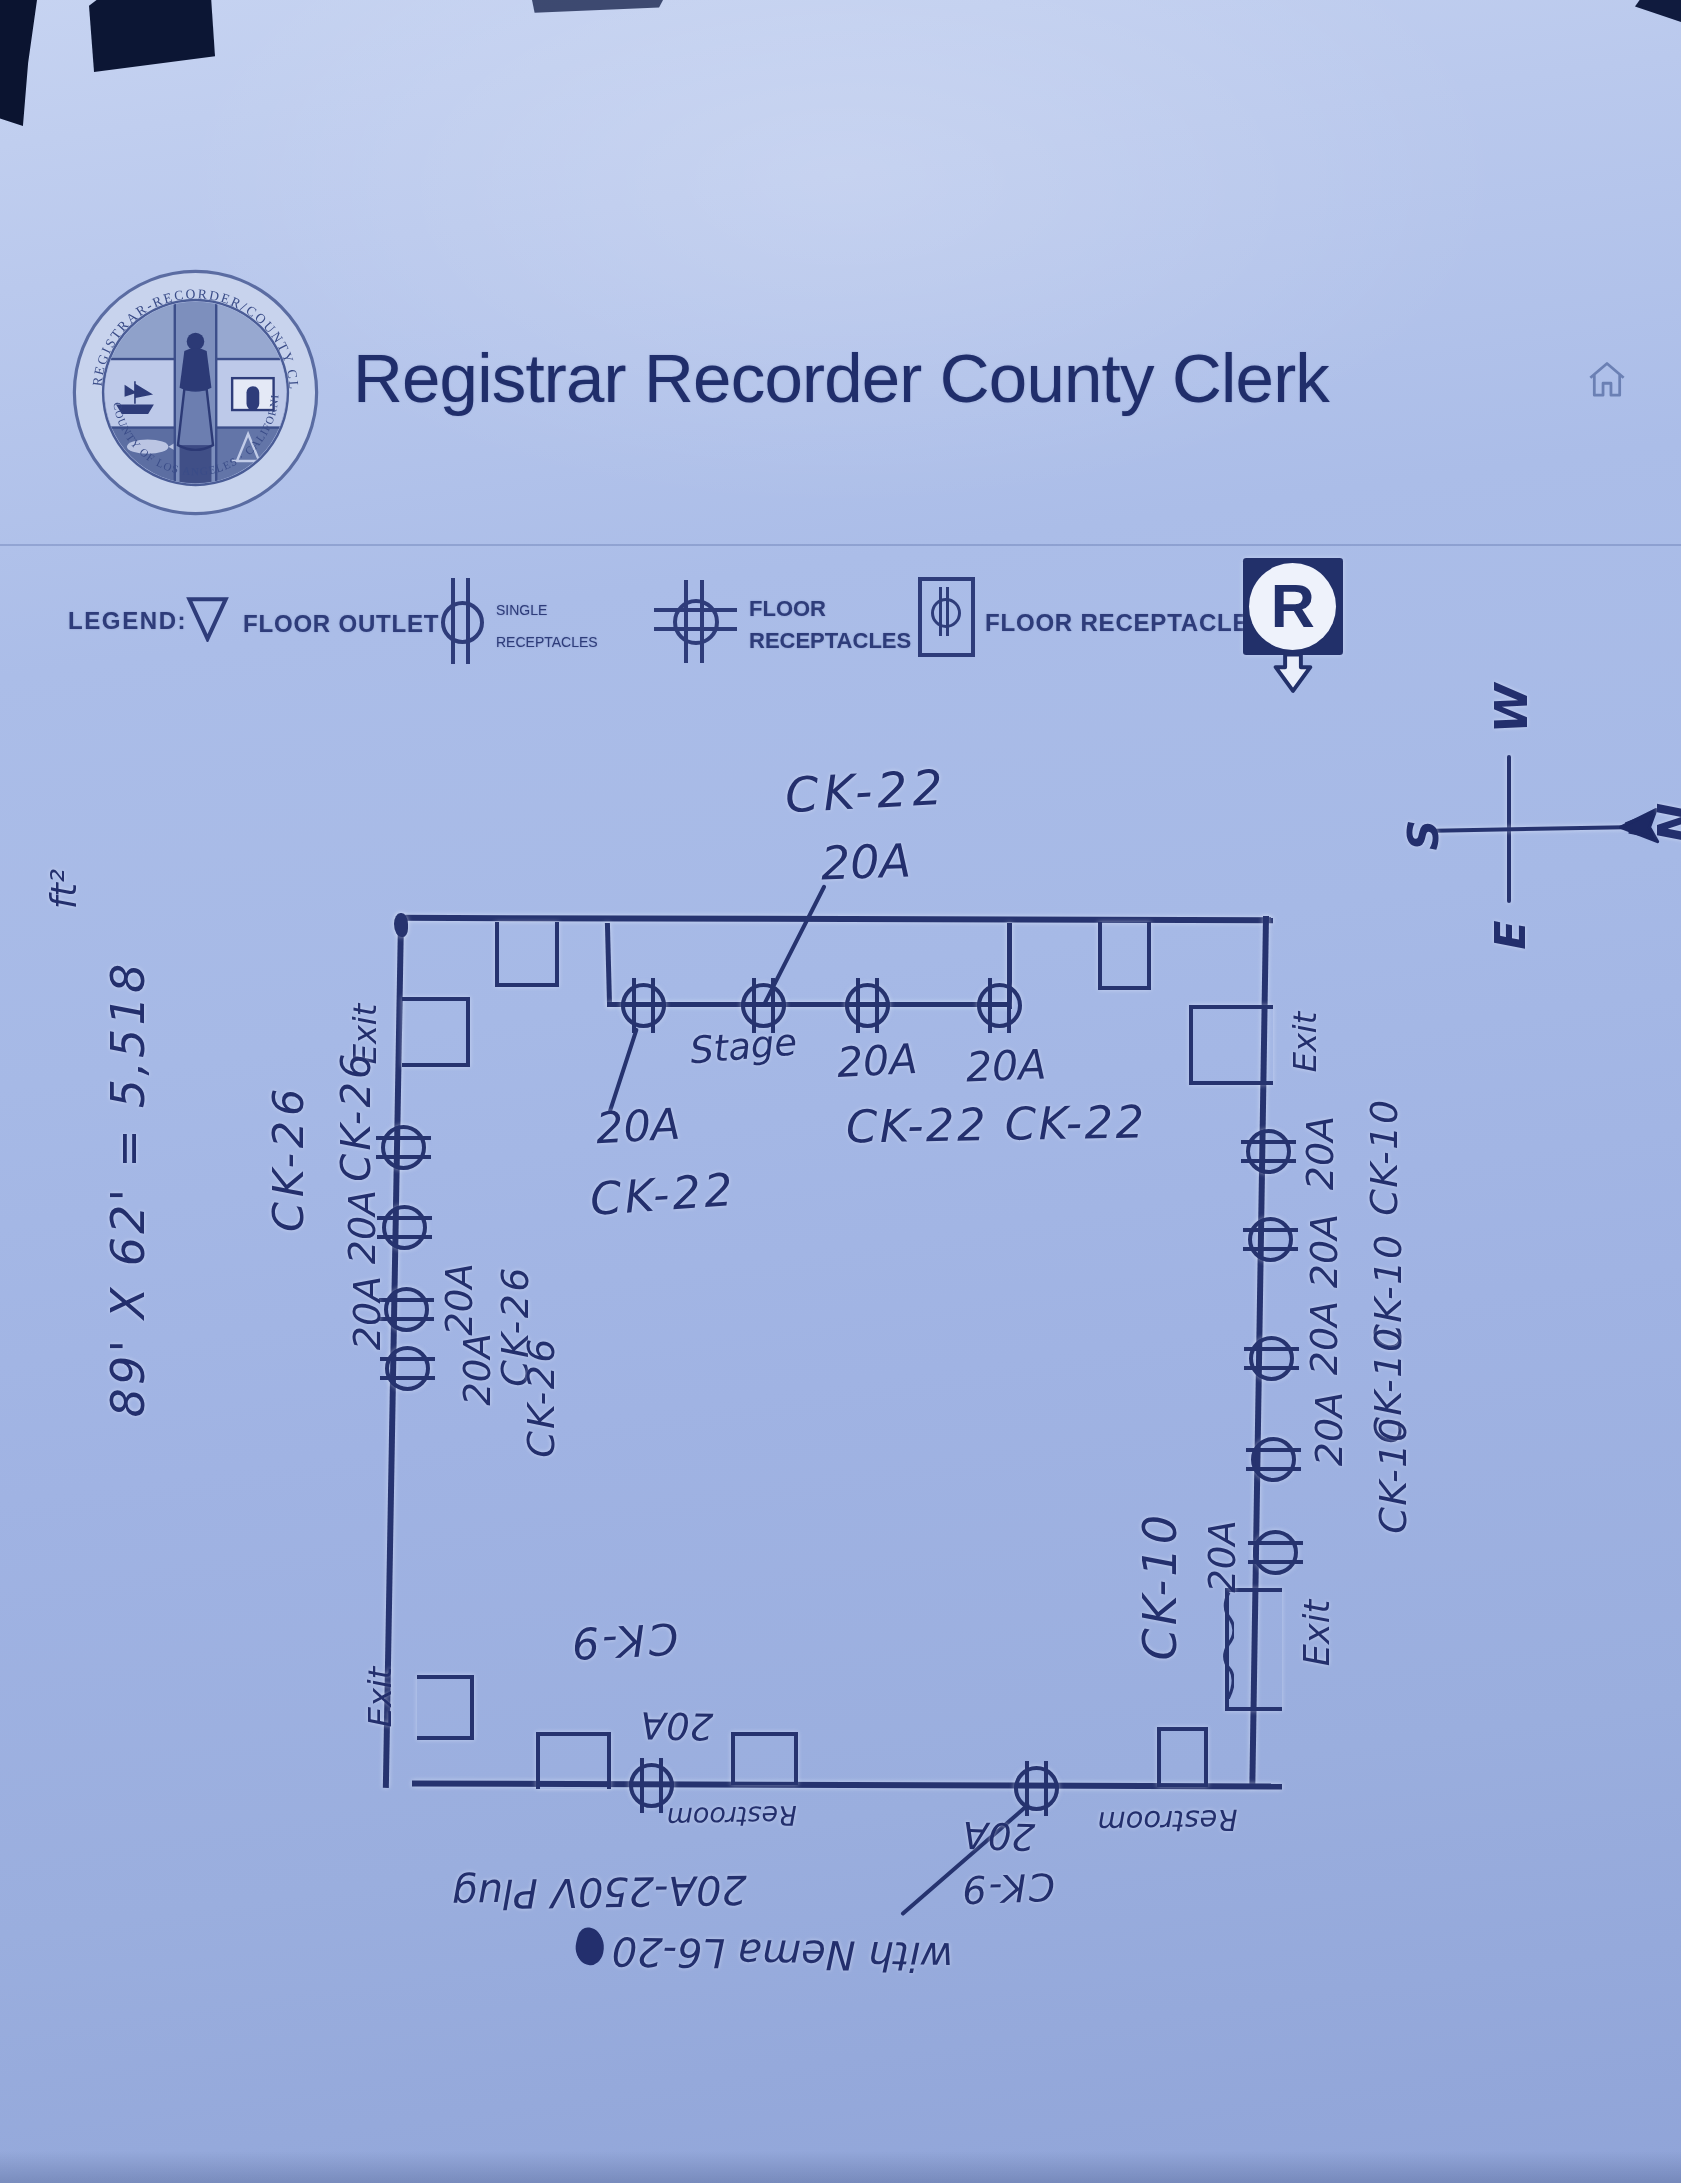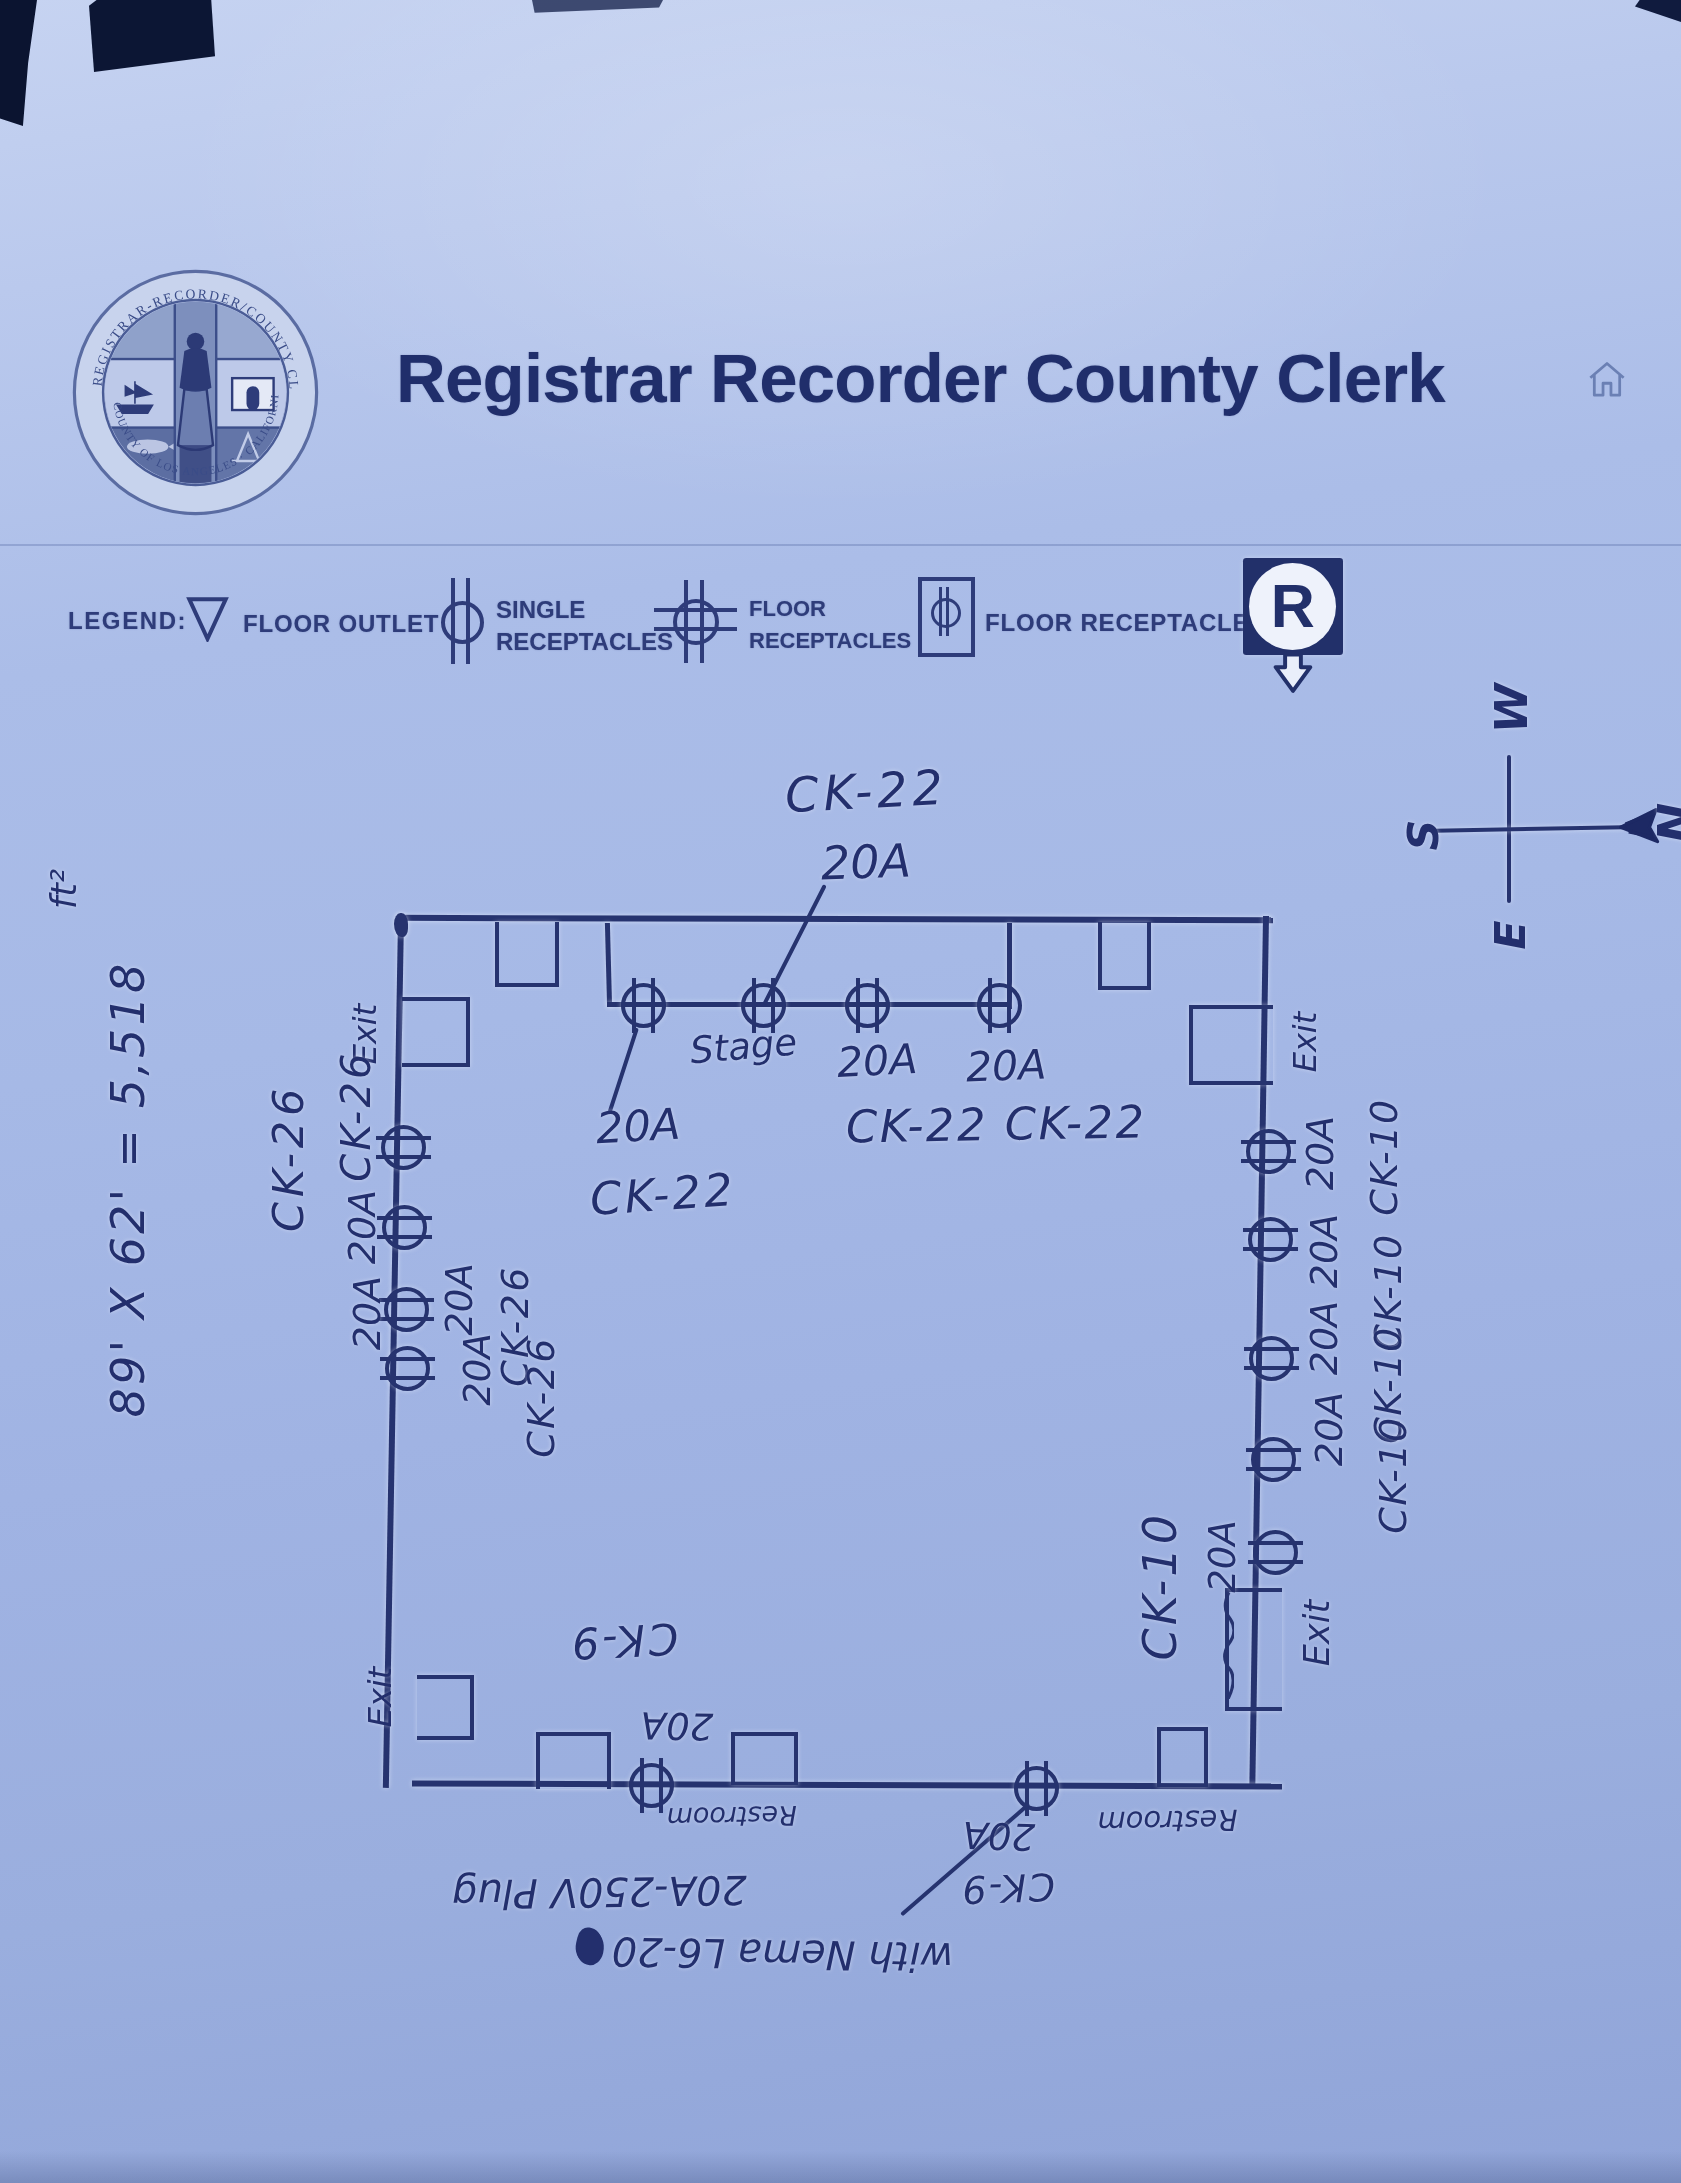--- a/index.html
+++ b/index.html
@@ -4,21 +4,21 @@
 <style>
   html,body{margin:0;padding:0;background:#6f7fae;}
   #canvas{position:relative;width:1681px;height:2183px;overflow:hidden;
     font-family:"Liberation Sans",sans-serif;
     background:
       radial-gradient(1116px 558px at 50% 8%, rgba(255,255,255,.18), rgba(255,255,255,0) 60%),
       linear-gradient(172deg,#c6d3f1 0%,#bac9ed 12%,#abbde8 28%,#a6b9e6 45%,#a0b3e3 62%,#9aaede 80%,#90a4d8 100%);}
   .abs{position:absolute;}
   
   .print{color:#2e3c7a;text-shadow:0 0 1.6px rgba(46,60,122,.35);}
-  .ptitle{color:#202e6b;font-weight:bold;letter-spacing:-0.8px;text-shadow:0 0 1.6px rgba(32,46,107,.3);margin-left:43px;}
+  .ptitle{color:#202e6b;font-weight:normal;letter-spacing:-0.8px;text-shadow:0 0 1.6px rgba(32,46,107,.3);}
   
   .hand{font-family:"DejaVu Sans",sans-serif;font-style:italic;color:#232f6d;
         text-shadow:0 0 4px rgba(238,243,255,.55);white-space:nowrap;}
   .v{transform:rotate(-90deg);text-align:center;}
   .ud{transform:rotate(180deg);text-align:center;}
   
   .ink{background:#26336f;box-shadow:0 0 4.8px rgba(240,245,255,.55);}
   .door{border:4px solid #26336f;box-shadow:0 0 4.8px rgba(240,245,255,.45);}
   .lead{position:absolute;height:4px;background:#26336f;transform-origin:0 50%;border-radius:2.4px;}
   
@@ -98,21 +98,21 @@
   <svg class="abs" style="left:186px;top:596px;" width="43" height="46" viewBox="0 0 54 58">
     <polygon points="4,4 50,4 27,54" fill="none" stroke="#2e3c7a" stroke-width="5"></polygon>
   </svg>
   <div class="abs print" style="left:243px;top:610px;font-size:24px;font-weight:bold;letter-spacing:0.8px;">FLOOR OUTLET</div>
 
   <div class="abs" style="left:437px;top:578px;width:48px;height:86px;">
     <div class="abs" style="left:4px;top:23px;width:35px;height:35px;border:4px solid #2e3c7a;border-radius:50%;"></div>
     <div class="abs lgl" style="left:13.5px;top:0;width:4px;height:86px;"></div>
     <div class="abs lgl" style="left:29px;top:0;width:4px;height:86px;"></div>
   </div>
-  <div class="abs print" style="left:496px;top:594px;font-size:24px;font-weight:bold;line-height:32px;">
+  <div class="abs print" style="left:496px;top:594px;font-size:14px;font-weight:normal;line-height:32px;">
     <div>SINGLE</div>
     <div>RECEPTACLES</div>
   </div>
 
   <div class="abs" style="left:652px;top:578px;width:88px;height:88px;">
     <div class="abs" style="left:21px;top:21px;width:38px;height:38px;border:4px solid #2e3c7a;border-radius:50%;"></div>
     <div class="abs lgl" style="left:32px;top:1.6px;width:4px;height:83px;"></div>
     <div class="abs lgl" style="left:48px;top:1.6px;width:4px;height:83px;"></div>
     <div class="abs lgl" style="left:1.6px;top:30px;width:83px;height:4px;"></div>
     <div class="abs lgl" style="left:1.6px;top:49px;width:83px;height:4px;"></div>

